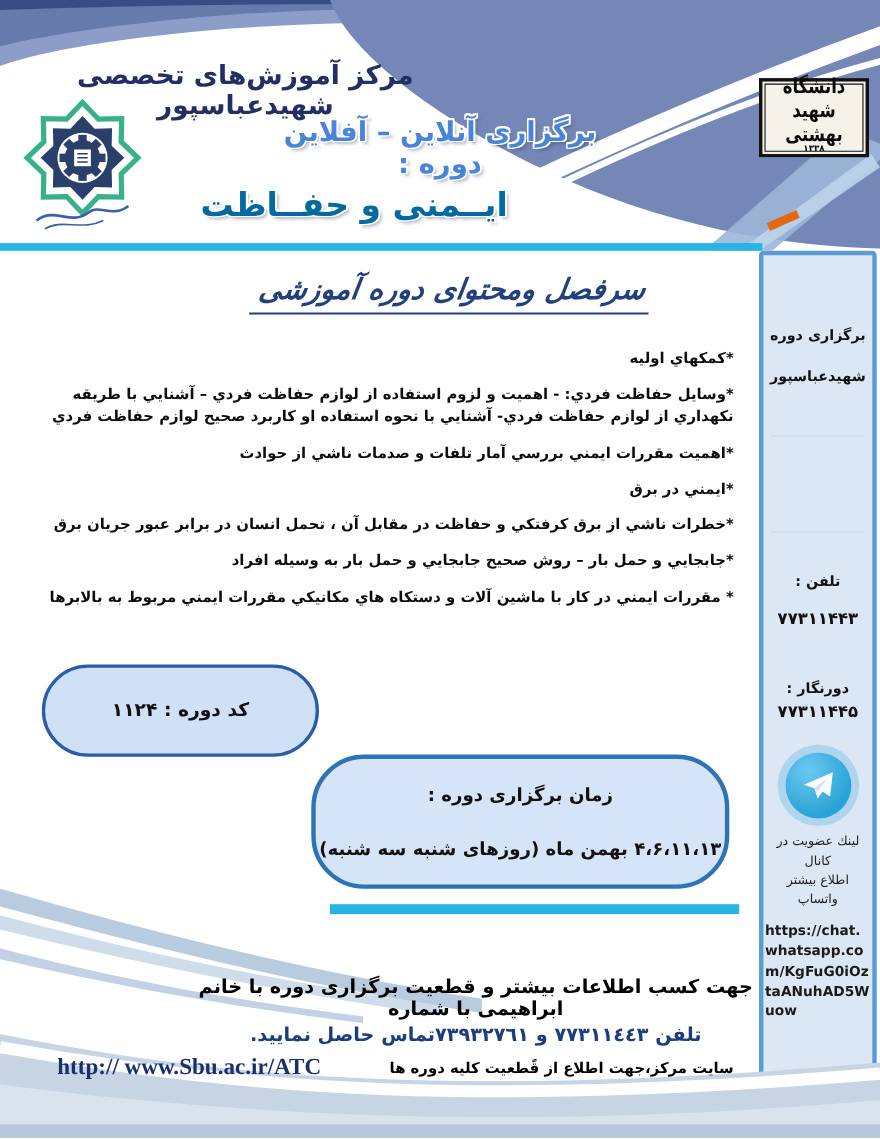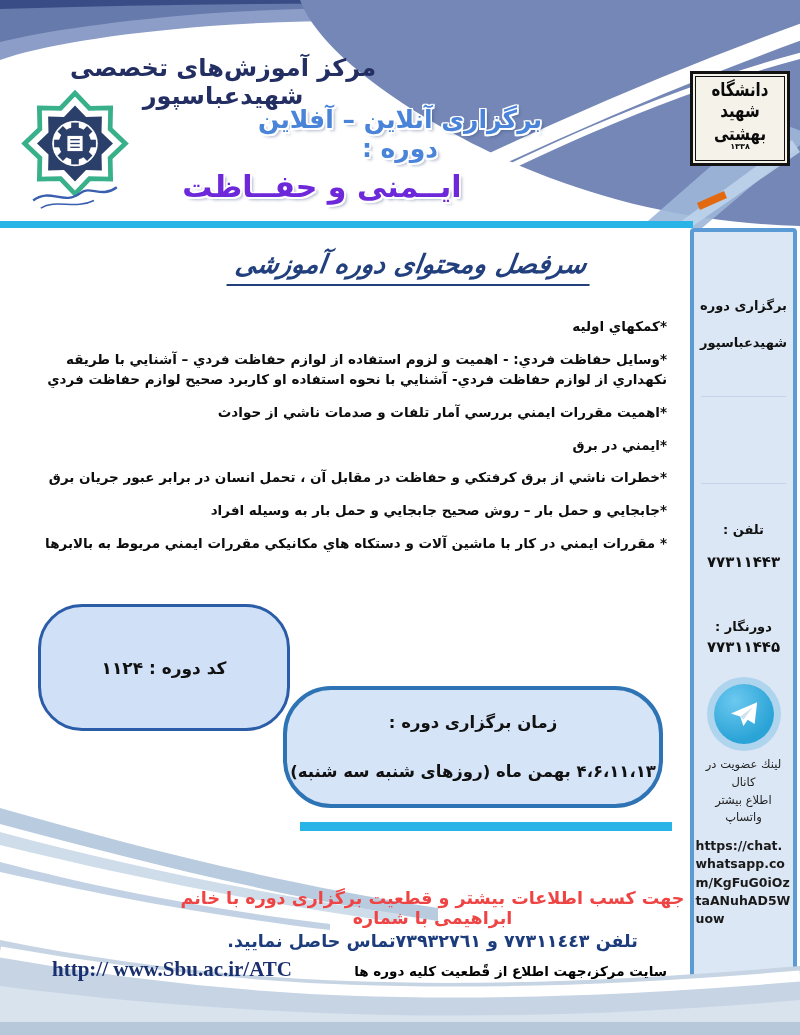--- a/index.html
+++ b/index.html
@@ -9,23 +9,23 @@
   .fa{direction:rtl;unicode-bidi:plaintext;}
   .outlined{text-shadow:-1.5px -1.5px 0 #fff,1.5px -1.5px 0 #fff,-1.5px 1.5px 0 #fff,
             1.5px 1.5px 0 #fff,0 -1.5px 0 #fff,0 1.5px 0 #fff,-1.5px 0 0 #fff,1.5px 0 0 #fff,
             3px 3px 3px rgba(40,60,110,.35);}
   
   .org-title{left:24px;top:54px;width:398px;text-align:center;font-size:24px;font-weight:bold;
              color:#232f63;}
   .delivery-line{left:230px;top:105px;width:340px;text-align:center;font-size:25px;
                  font-weight:bold;color:#4a84d8;}
   .course-title{left:172px;top:169px;width:300px;text-align:center;font-size:30px;
-                font-weight:bold;color:#6d28d9;letter-spacing:1px;}
+                font-weight:bold;color:#0369a1;letter-spacing:1px;}
   .cyan-line-top{left:0;top:221px;width:693px;height:7px;}
-  .uni-logo{left:690px;top:71px;width:100px;height:95px;background:#f5f2ea;border:3px solid #121212;
+  .uni-logo{left:690px;top:71px;width:100px;height:72px;background:#f5f2ea;border:3px solid #121212;
             box-sizing:border-box;display:flex;flex-direction:column;align-items:center;
             justify-content:center;box-shadow:inset 0 0 0 2px #f5f2ea, inset 0 0 0 3px #121212;}
   .uni-logo .txt{width:72px;text-align:center;font-weight:bold;font-size:15px;line-height:1.15;
                  color:#0a0a0a;transform:scaleY(1.25);}
   .uni-logo .yr{font-size:8px;font-weight:bold;color:#0a0a0a;margin-top:4px;}
   
   .sidebar{left:690px;top:228px;width:107px;height:757px;background:#dce7f5;
            border:4px solid #5b9bd5;border-radius:4px;box-sizing:border-box;
            display:flex;flex-direction:column;align-items:center;text-align:center;
            color:#111;}
@@ -40,31 +40,31 @@
   .wa-link{font-size:12.5px;font-weight:600;color:#1a1a1a;width:96px;word-break:break-all;
            text-align:left;direction:ltr;line-height:1.45;font-family:"DejaVu Sans",sans-serif;}
   
   .heading{left:160px;top:249px;width:500px;text-align:center;}
   .heading span{display:inline-block;font-size:26px;font-weight:bold;font-style:italic;
                 color:#23407e;border-bottom:2.5px solid #23407e;padding:0 6px 5px;
                 transform:skewX(-8deg);}
   ul.topics{right:133px;top:316px;width:636px;margin:0;padding:0;list-style:none;}
   ul.topics li{direction:rtl;text-align:right;font-size:13.5px;font-weight:bold;color:#0d0d0d;
                line-height:1.5;margin-bottom:12.5px;}
-  .code-pill{left:38px;top:604px;width:252px;height:127px;border-radius:44px;background:#cfe0f7;
+  .code-pill{left:38px;top:604px;width:252px;height:84px;border-radius:44px;background:#cfe0f7;
              border:3.5px solid #2b5ca8;box-sizing:border-box;display:flex;align-items:center;
              justify-content:center;font-size:17px;font-weight:bold;color:#111;}
   .schedule-pill{left:283px;top:686px;width:380px;height:122px;border-radius:48px;
                  background:#d6e4f8;border:4px solid #2e74b5;box-sizing:border-box;display:flex;
                  flex-direction:column;align-items:center;justify-content:center;gap:30px;
                  font-size:16.5px;font-weight:bold;color:#111;}
   .cyan-line-mid{left:300px;top:822px;width:372px;height:9px;}
   
   .info1{left:170px;top:888px;width:525px;text-align:center;font-size:17.5px;font-weight:bold;
-         color:#ef4444;}
+         color:#000000;}
   .info2{left:170px;top:931px;width:525px;text-align:center;font-size:17.5px;font-weight:bold;
          color:#1c3c7c;}
   .site-url{left:52px;top:957px;font-family:"Liberation Serif",serif;font-weight:bold;
             font-size:21px;color:#1a2f6e;cursor:pointer;}
   .site-note{right:133px;top:963px;font-size:13.5px;font-weight:bold;color:#000;}
 </style>
 </head>
 <body>
 
 <div class="poster">

